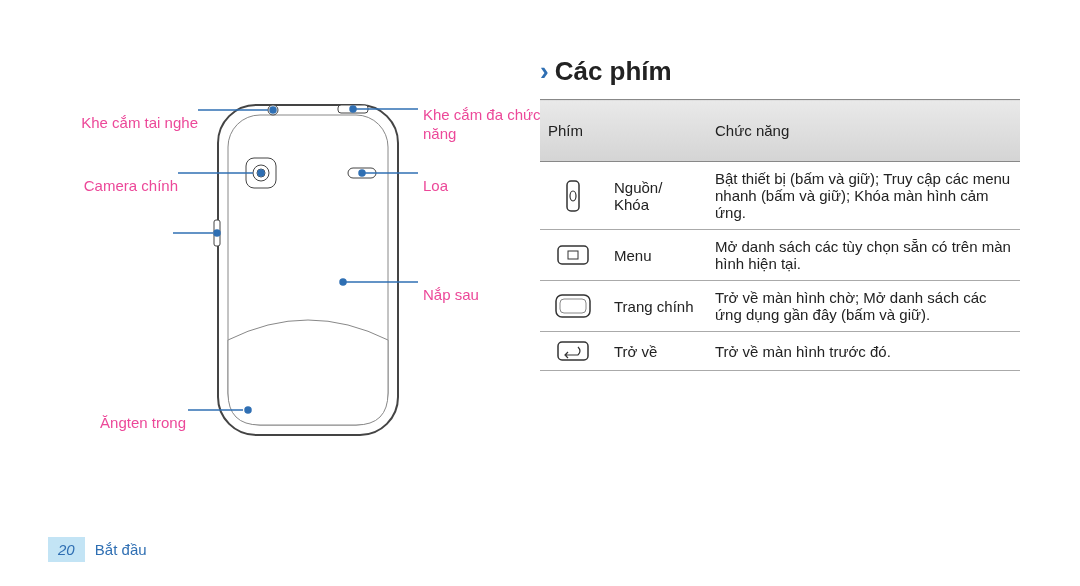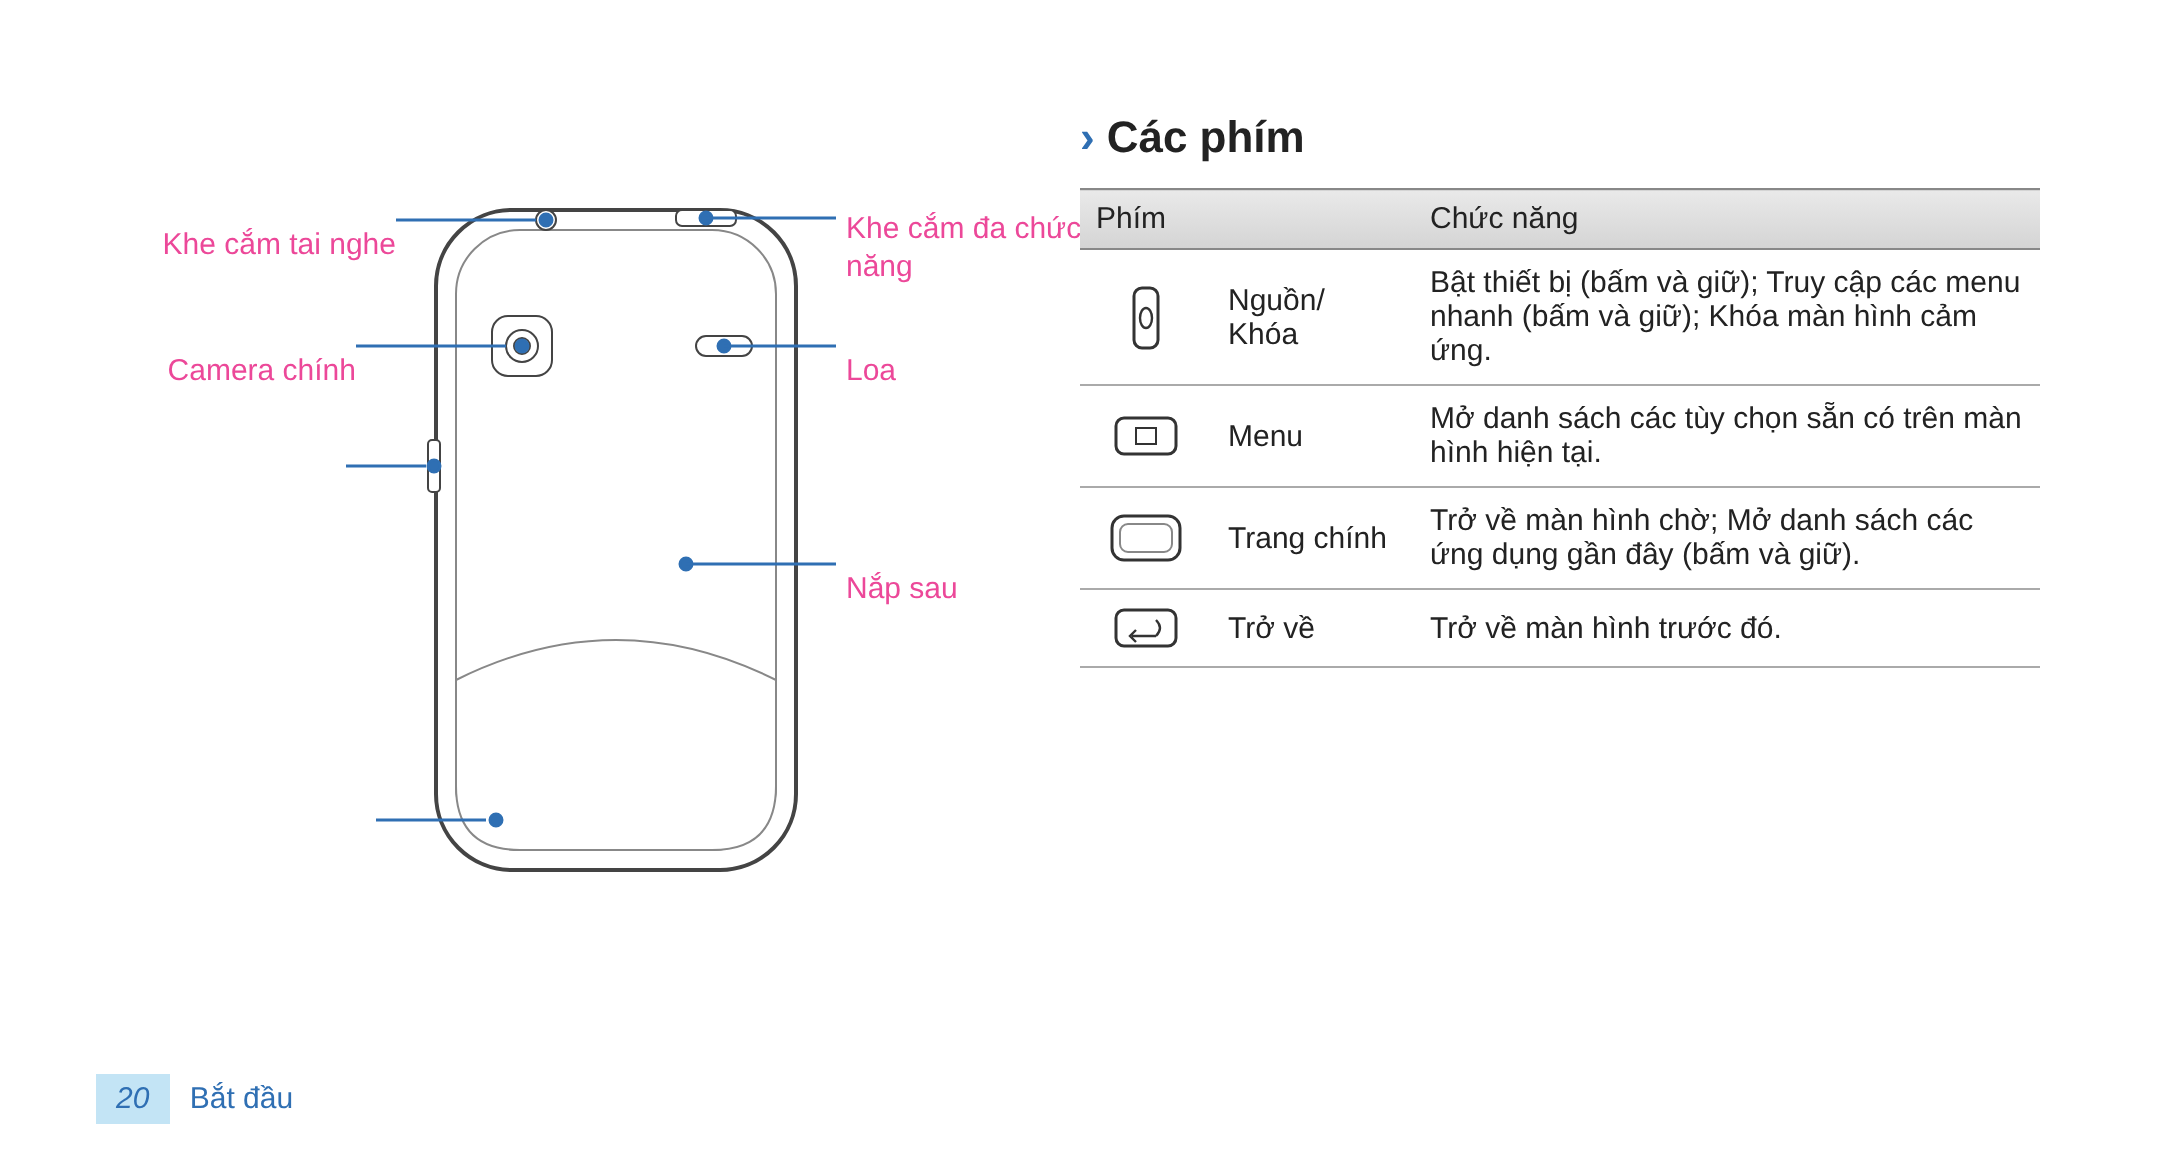--- a/index.html
+++ b/index.html
@@ -25,39 +25,39 @@
     width: 470px;
     height: 460px;
   }
   .right-col {
     position: absolute;
     left: 540px;
     top: 50px;
     width: 480px;
   }
   .heading {
-    font-size: 22px;
+    font-size: 26px;
     font-weight: 700;
     color: #222;
     margin: 6px 0 12px 0;
   }
   .heading .chev {
     color: #2F6FB3;
     font-weight: 900;
     margin-right: 6px;
   }
   table.keys {
     border-collapse: collapse;
     width: 100%;
     font-size: 15px;
   }
   table.keys th {
     text-align: left;
     font-weight: 400;
-    padding: 6px 8px;
+    padding: 22px 8px;
     border-top: 1px solid #888;
     border-bottom: 1px solid #888;
     background: linear-gradient(#e9e9e9, #d4d4d4);
   }
   table.keys th.col-icon { width: 50px; }
   table.keys td {
     padding: 8px 8px;
     vertical-align: middle;
     border-bottom: 1px solid #aaa;
   }
@@ -147,20 +147,21 @@
 
         <line x1="300" y1="232" x2="370" y2="232"></line>
         <circle cx="295" cy="232" r="3"></circle>
         <line x1="295" y1="232" x2="300" y2="232"></line>
       </g>
     </svg>
 
     
     <div class="dlabel" style="left:0px;  top:64px;  width:150px; text-align:right;">Khe cắm tai nghe</div>
     <div class="dlabel" style="left:0px;  top:127px; width:130px; text-align:right;">Camera chính</div>
+    <div class="dlabel" style="left:0px;  top:364px; width:138px; text-align:right;">Ăngten trong</div>
 
     
     <div class="dlabel" style="left:375px; top:56px;  width:130px;">Khe cắm đa chức năng</div>
     <div class="dlabel" style="left:375px; top:127px; width:100px;">Loa</div>
     <div class="dlabel" style="left:375px; top:236px; width:100px;">Nắp sau</div>
   </div>
 
   <div class="right-col">
     <div class="heading">
       <span class="chev">›</span><span>Các phím</span>

